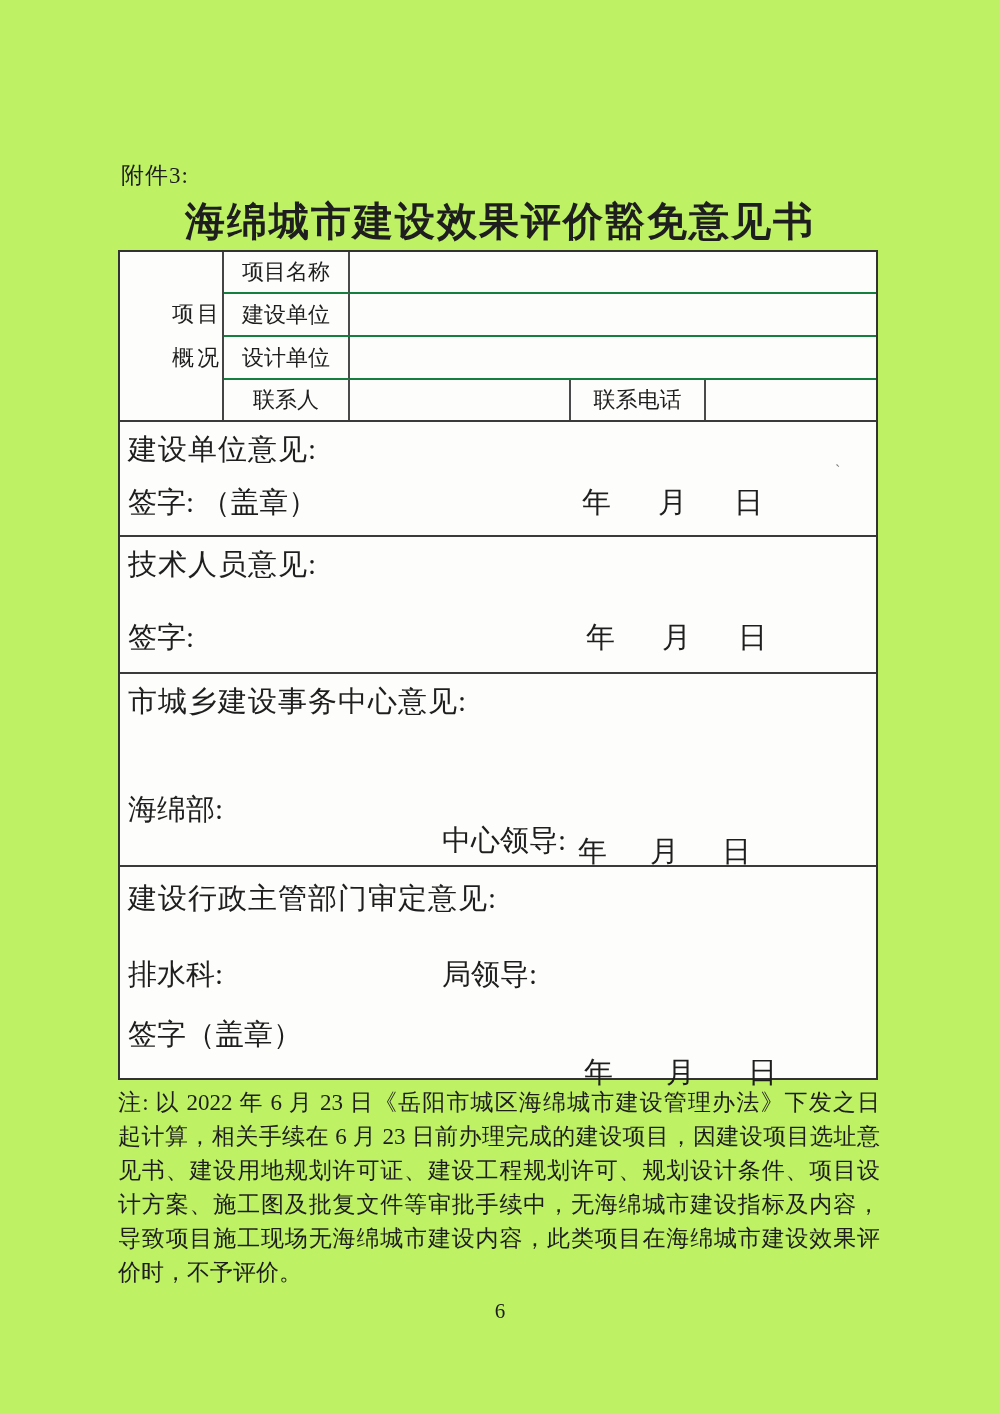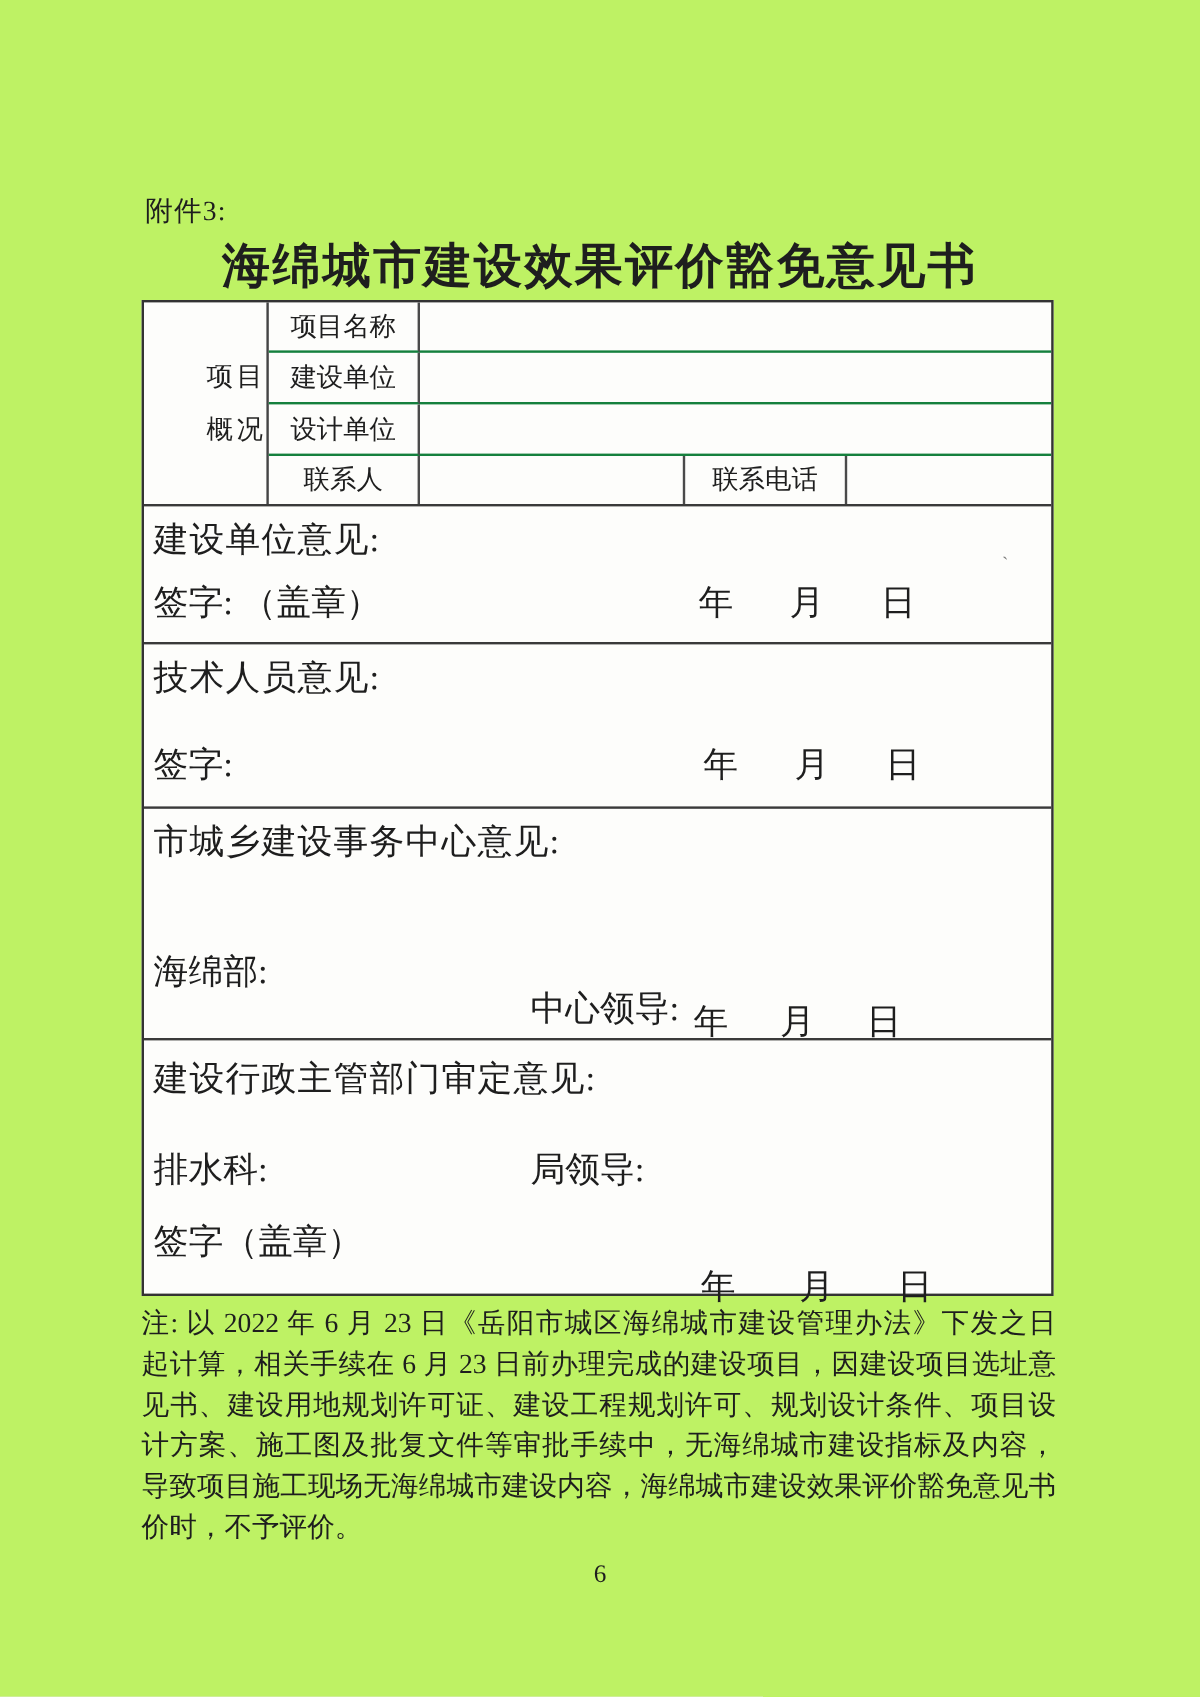--- a/index.html
+++ b/index.html
@@ -197,19 +197,19 @@
 
   </div>
 
   <div class="artifact">`</div>
 
   <div class="note">
     <div class="note-line">注: 以 2022 年 6 月 23 日《岳阳市城区海绵城市建设管理办法》下发之日</div>
     <div class="note-line">起计算，相关手续在 6 月 23 日前办理完成的建设项目，因建设项目选址意</div>
     <div class="note-line">见书、建设用地规划许可证、建设工程规划许可、规划设计条件、项目设</div>
     <div class="note-line">计方案、施工图及批复文件等审批手续中，无海绵城市建设指标及内容，</div>
-    <div class="note-line">导致项目施工现场无海绵城市建设内容，海绵城市建设效果评价豁免意见书</div>
+    <div class="note-line">导致项目施工现场无海绵城市建设内容，此类项目在海绵城市建设效果评</div>
     <div class="note-line last">价时，不予评价。</div>
   </div>
 
   <div class="pageno">6</div>
 
 </div>
 
 </body></html>

